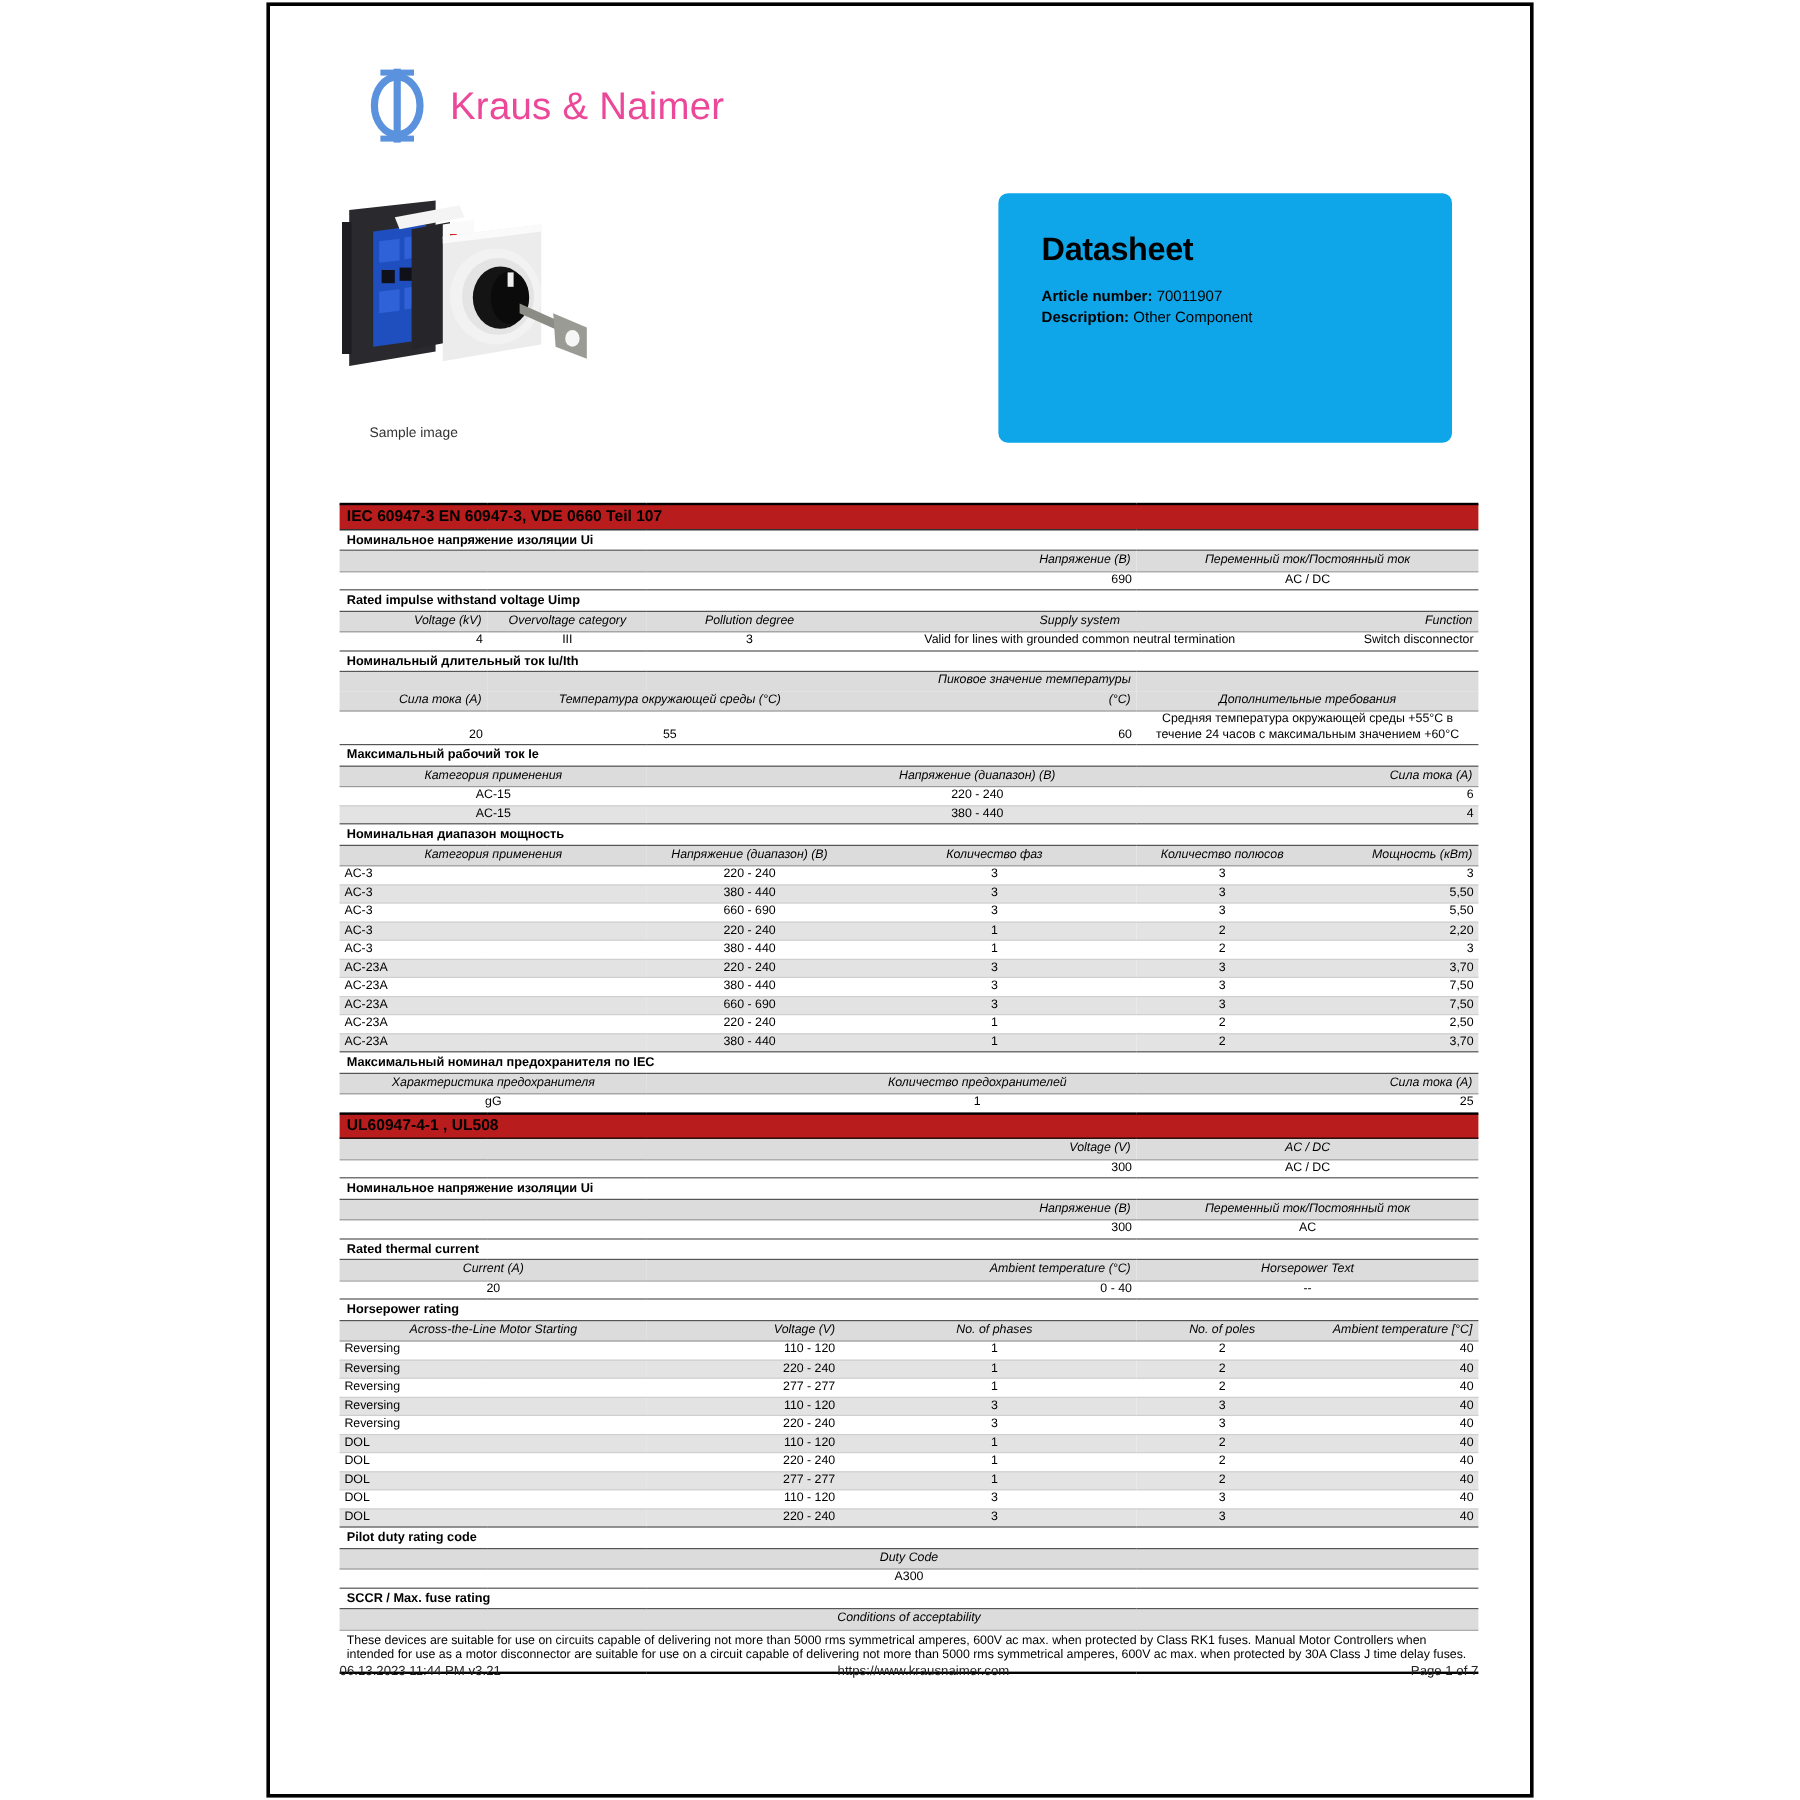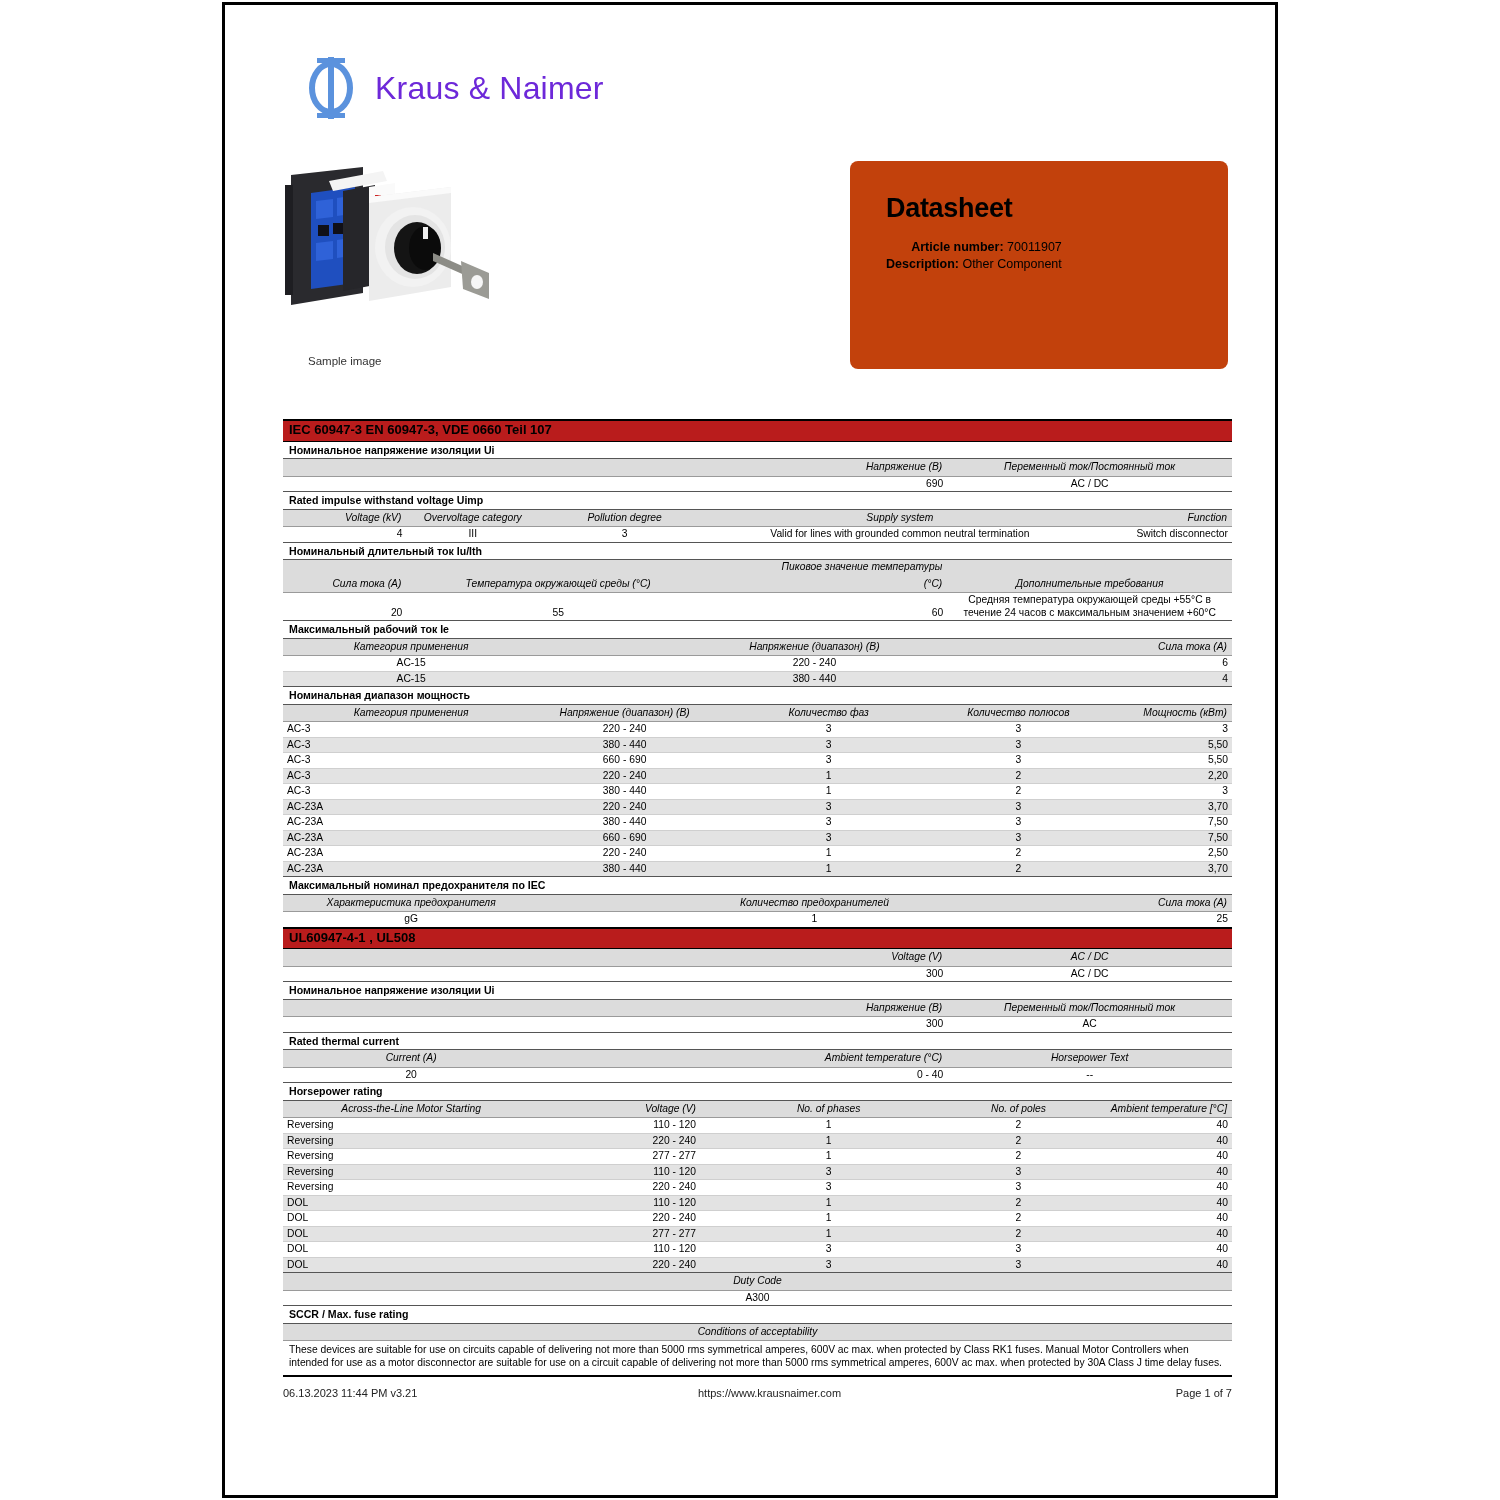--- a/index.html
+++ b/index.html
@@ -16,28 +16,28 @@
     width:1056px; height:1496px;
     border:3px solid #000;
     background:#fff;
     overflow:hidden;
   }
   .inner { position:relative; width:100%; height:100%; }
 
   
   .brand { position:absolute; left:80px; top:52px; display:flex; align-items:center; gap:18px; }
   .brand-mark { width:52px; height:62px; position:relative; }
-  .brand-name { font-size:32px; color:#6d28d9; letter-spacing:.2px; }
+  .brand-name { font-size:32px; color:#ec4899; letter-spacing:.2px; }
 
   .product-shot { position:absolute; left:58px; top:160px; width:230px; height:175px; }
   .sample-caption { position:absolute; left:83px; top:350px; font-size:11.5px; color:#333; }
 
   .ds-box {
-    position:absolute; left:625px; top:156px; width:378px; height:208px;
-    background:#c2410c; border-radius:8px;text-align:right;
+    position:absolute; left:607px; top:156px; width:378px; height:208px;
+    background:#0ea5e9; border-radius:8px;
   }
   .ds-title { position:absolute; left:36px; top:32px; font-size:27px; font-weight:bold; letter-spacing:-.3px;}
   .ds-meta { position:absolute; left:36px; top:78px; font-size:12.5px; line-height:17px; }
   .ds-meta b { font-weight:bold; }
 
   
   .tbl-wrap { position:absolute; left:58px; top:414px; width:949px; }
   table.dt { width:100%; border-collapse:collapse; table-layout:fixed; }
   table.dt td {
     font-size:10.3px; padding:1px 4px; vertical-align:top;
@@ -446,20 +446,23 @@
               <td class="ta-r">40</td>
             </tr>
       <tr class="row alt last">
               <td colspan="2">DOL</td>
               <td class="ta-r" style="padding-right:14px">220 - 240</td>
               <td class="ta-c">3</td>
               <td class="ta-c">3</td>
               <td class="ta-r">40</td>
             </tr>
 
+      <tr class="sect-sub">
+        <td colspan="6">Pilot duty rating code</td>
+      </tr>
       <tr class="hdr">
         <td colspan="6" class="ta-l">Duty Code</td>
       </tr>
       <tr class="row last">
         <td colspan="6" class="ta-l">A300</td>
       </tr>
 
       <tr class="sect-sub">
         <td colspan="6">SCCR / Max. fuse rating</td>
       </tr>

